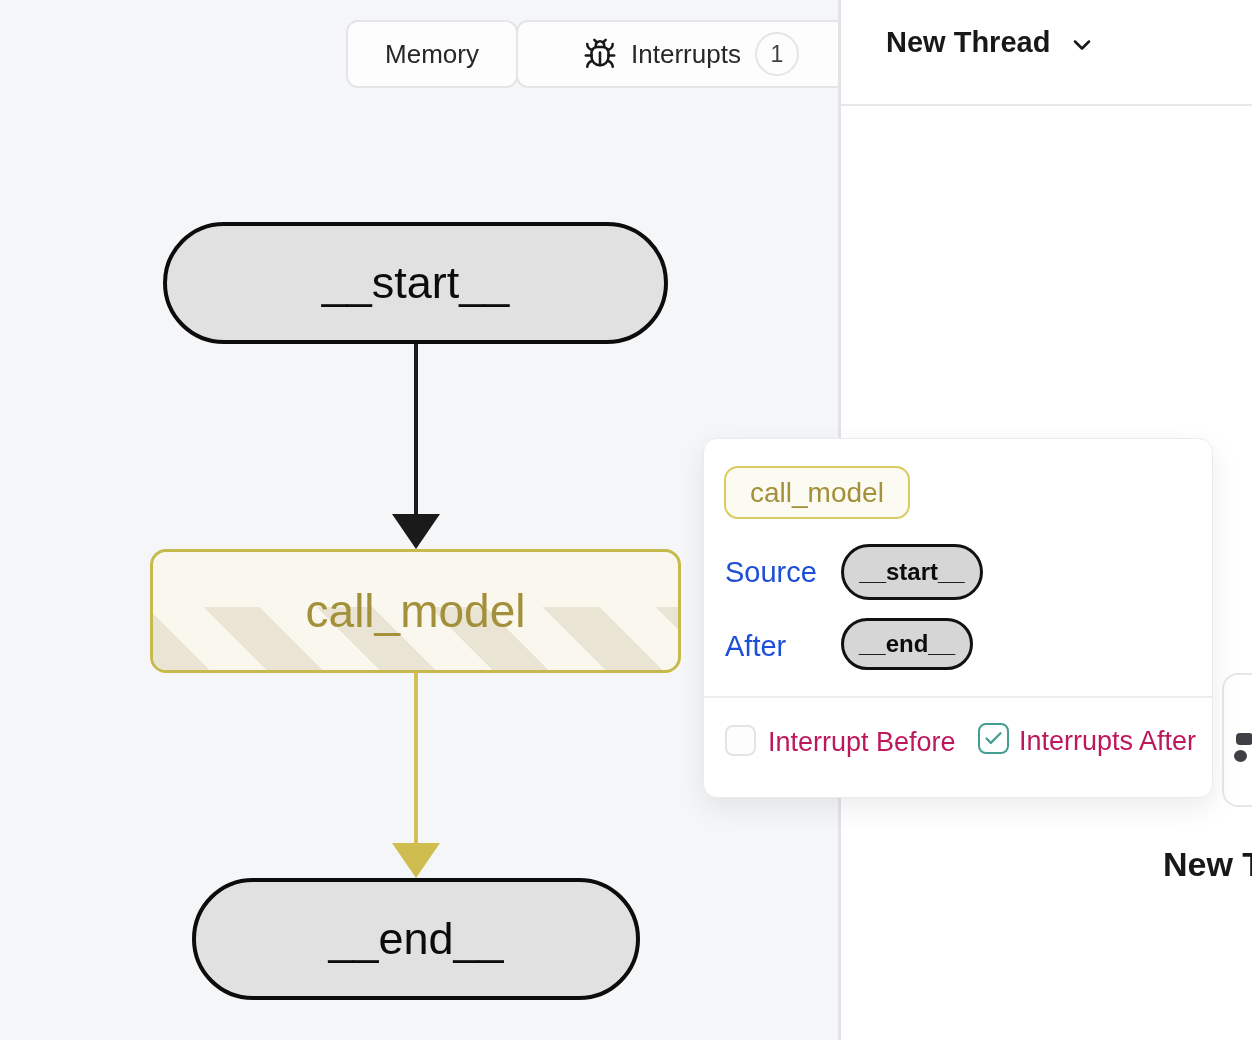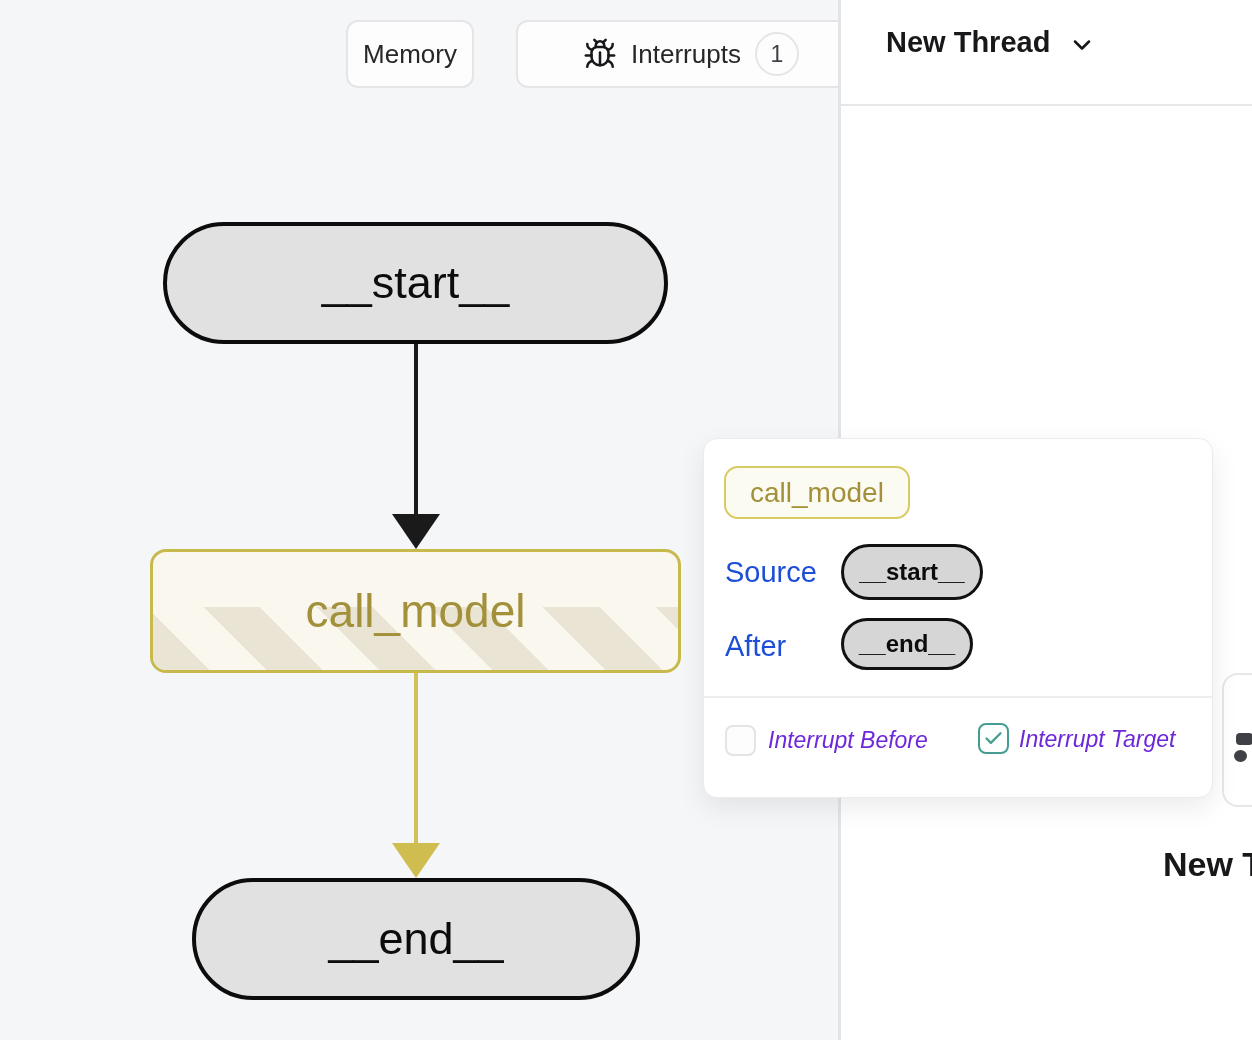--- a/index.html
+++ b/index.html
@@ -8,21 +8,21 @@
   .screen { position:relative; width:1252px; height:1040px; overflow:hidden; background:#fff; }
 
   
   .canvas { position:absolute; left:0; top:0; width:838px; height:1040px; background:#f5f6f8; }
   .v-divider { position:absolute; left:838px; top:0; width:3px; height:1040px; background:#e3e4e7; }
 
   
   .tb-btn { position:absolute; top:20px; height:68px; background:#fdfdfe; border:2px solid #e5e5e8;
             border-radius:12px; display:flex; align-items:center; justify-content:center;
             font-size:26px; color:#27272a; cursor:pointer; }
-  .btn-memory { left:346px; width:128px; }
+  .btn-memory { left:346px; width:172px; }
   .btn-interrupts { left:516px; width:350px; gap:14px; padding:0 18px; }
   .bug-icon { width:34px; height:34px; flex:0 0 auto; }
   .count-badge { width:44px; height:44px; border:2px solid #e5e5e8; border-radius:50%;
                  display:flex; align-items:center; justify-content:center; font-size:23px; color:#3f3f46; }
 
   
   .gnode { position:absolute; display:flex; align-items:center; justify-content:center;
            font-weight:500; cursor:pointer; }
   .node-pill { background:#e1e1e2; border:4px solid #0c0c0d; border-radius:62px;
                color:#0c0c0d; font-size:45px; }
@@ -72,21 +72,21 @@
   .pill-target { top:179px; width:132px; height:52px; }
   .popup-divider { position:absolute; left:0; top:257px; width:100%; height:2px; background:#ededf0; }
 
   .checkbox { position:absolute; width:31px; height:31px; border:2px solid #e4e4e7; border-radius:8px;
               background:#fdfdfd; display:flex; align-items:center; justify-content:center; cursor:pointer; }
   .checkbox .check-icon { display:none; width:21px; height:21px; }
   .checkbox.checked { border-color:#459d92; background:#fdfffe; }
   .checkbox.checked .check-icon { display:block; }
   .cb-before { left:21px; top:286px; }
   .cb-after  { left:274px; top:284px; }
-  .cb-label { position:absolute; font-size:23px; color:#6d28d9; white-space:nowrap;font-style:italic; }
+  .cb-label { position:absolute; font-size:27px; color:#be185d; white-space:nowrap; }
   .lbl-before { left:64px; top:288px; }
   .lbl-after  { left:315px; top:287px; }
 </style>
 </head>
 <body>
 
 <div class="screen">
 
   <div class="canvas">
 
@@ -166,16 +166,16 @@
     <span class="checkbox cb-before">
       
     </span>
     <span class="cb-label lbl-before">Interrupt Before</span>
 
     <span class="checkbox cb-after checked">
       <svg class="check-icon" viewBox="0 0 24 24" fill="none" stroke="#459d92" stroke-width="2.6" stroke-linecap="round" stroke-linejoin="round">
           <path d="M20 6 9 17l-5-5"></path>
         </svg>
     </span>
-    <span class="cb-label lbl-after">Interrupt Target</span>
+    <span class="cb-label lbl-after">Interrupts After</span>
   </div>
 
 </div>
 
 </body></html>

